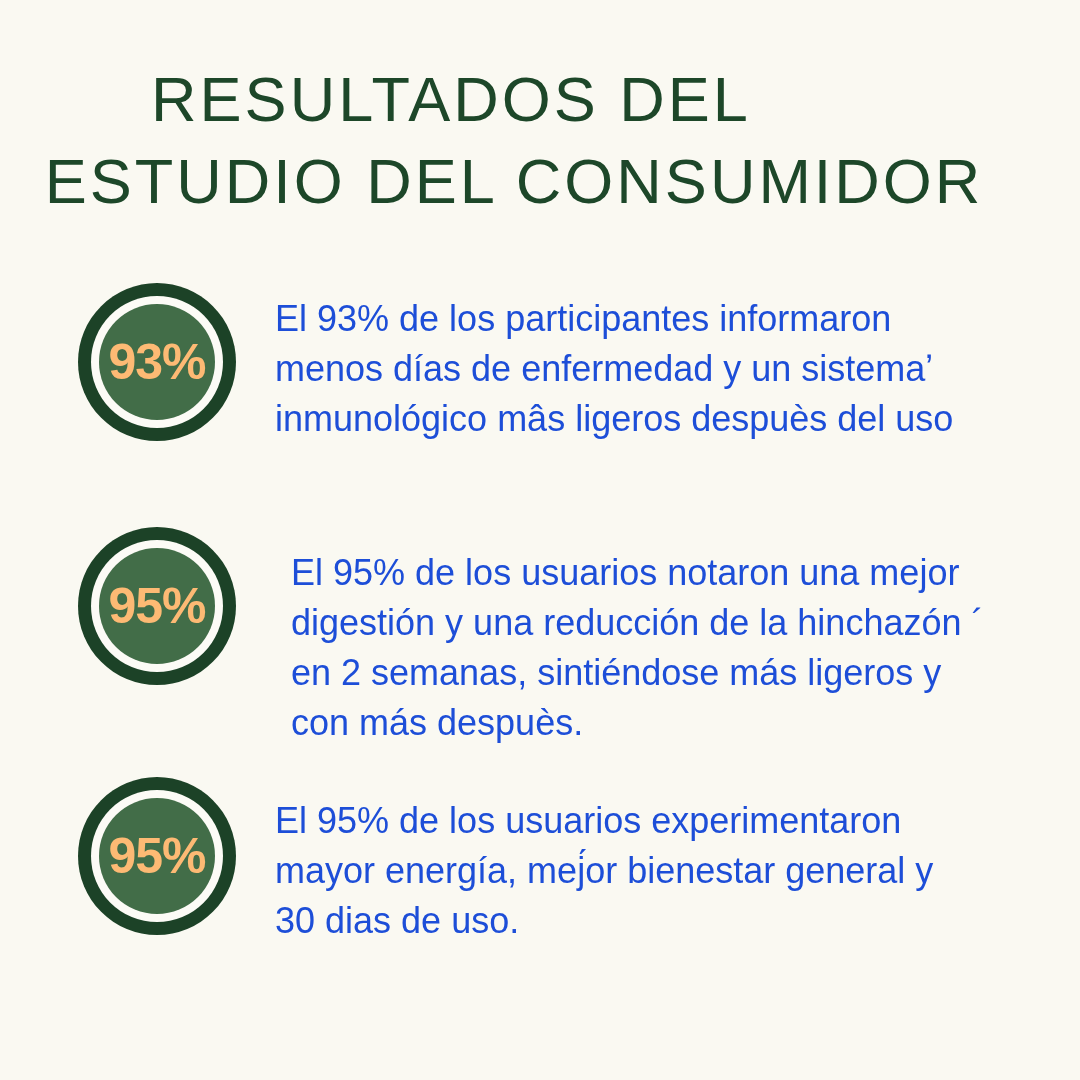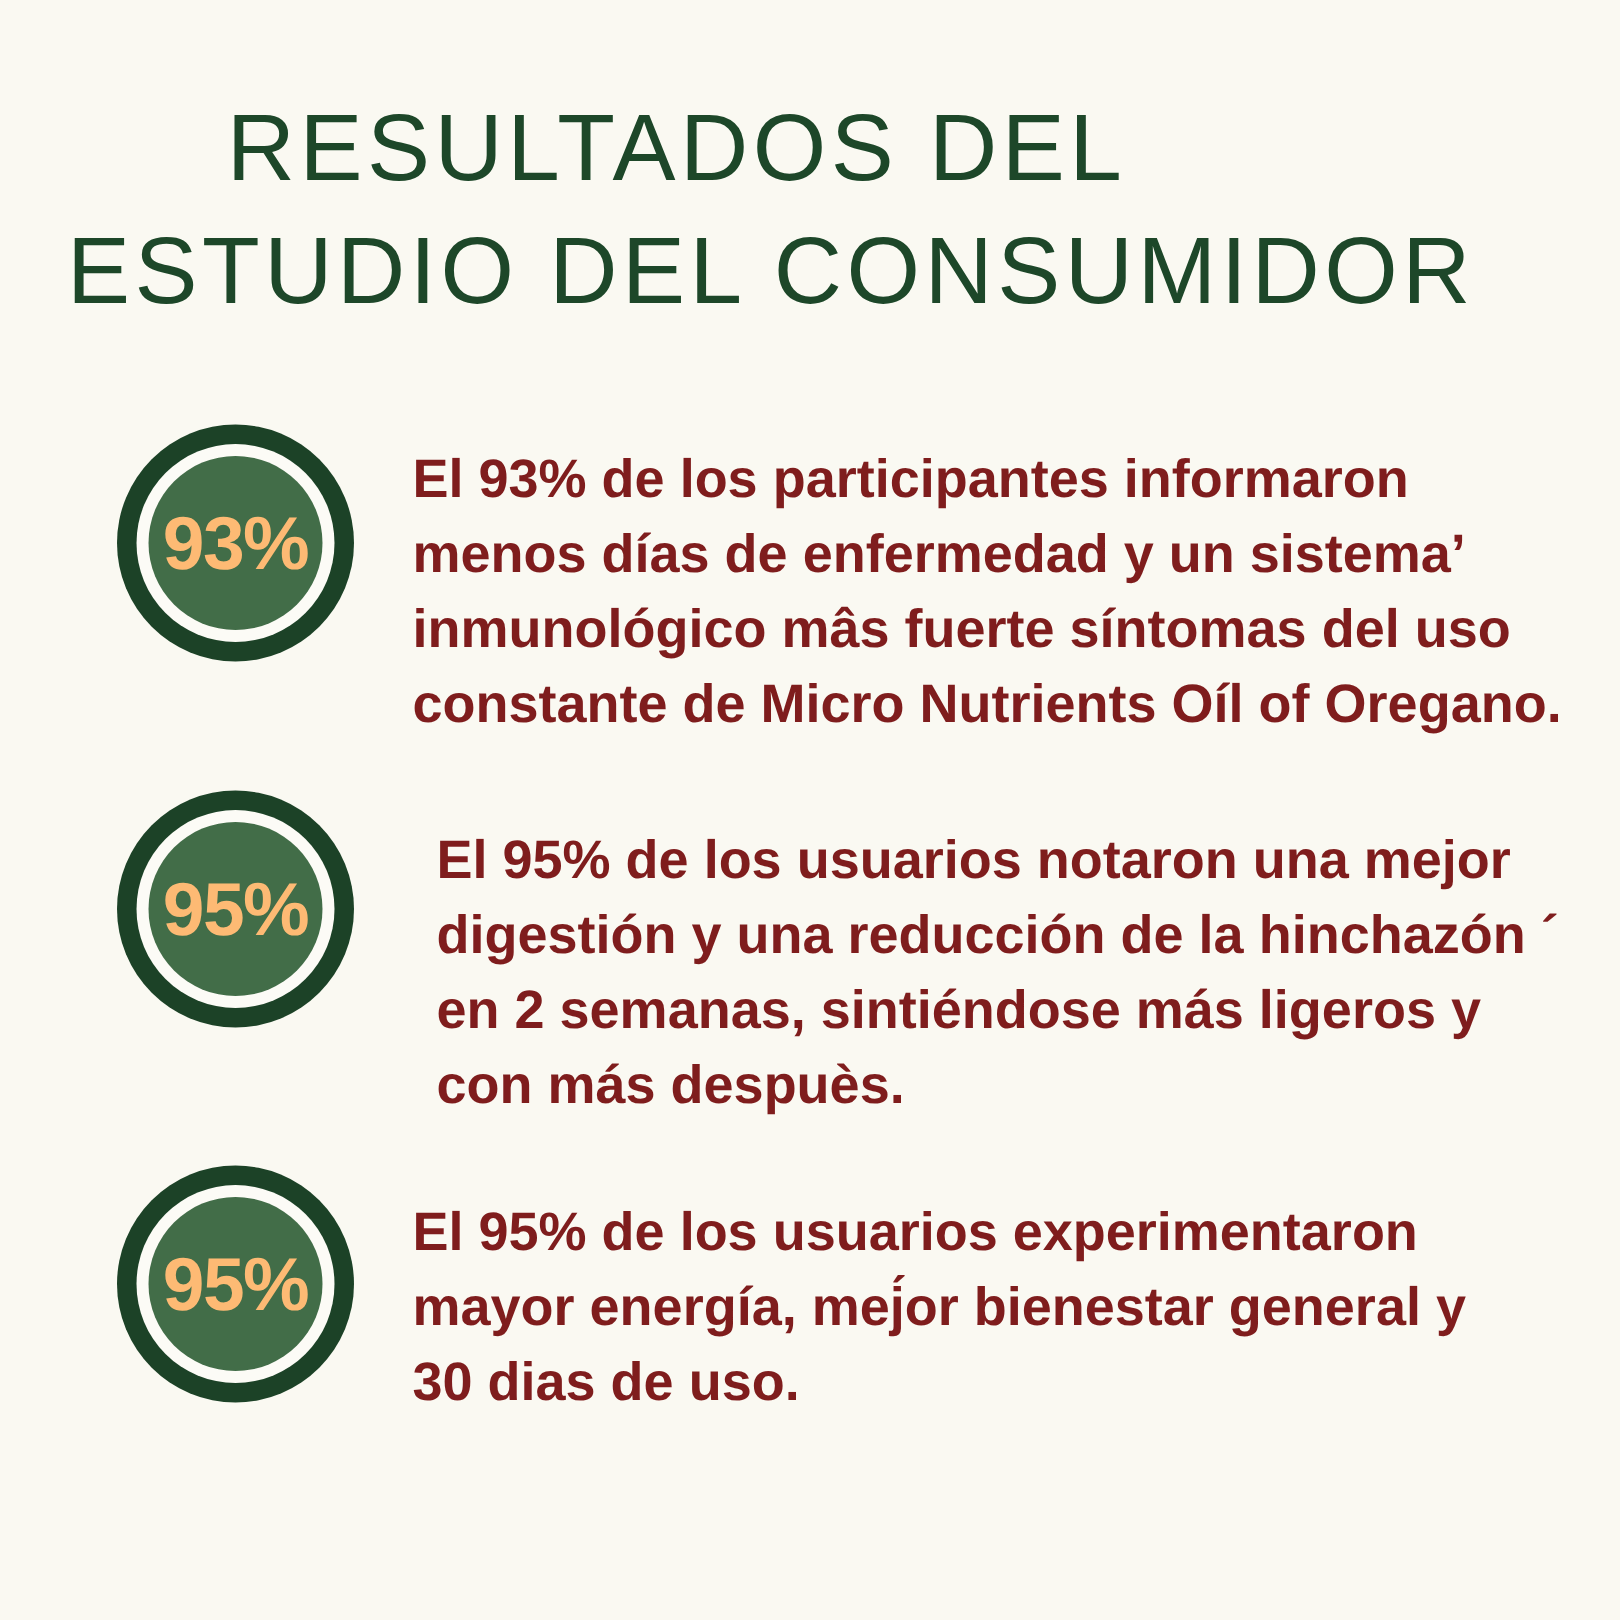--- a/index.html
+++ b/index.html
@@ -67,24 +67,24 @@
     font-weight: 700;
     letter-spacing: -1px;
   }
   .badge-1 { top: 283px; }
   .badge-2 { top: 527px; }
   .badge-3 { top: 777px; }
   
   .stat-text {
     position: absolute;
     left: 275px;
-    color: #7f1d1d;
+    color: #1d4ed8;
     font-size: 36px;
     line-height: 50px;
-    font-weight: 700;
+    font-weight: 400;
     white-space: nowrap;
   }
   .stat-text-1 { top: 294px; }
   .stat-text-2 { top: 548px; margin-left: 16px; }
   .stat-text-3 { top: 796px; }
   .stat-line { height: 50px; }
 </style>
 </head>
 <body>
 
@@ -98,22 +98,21 @@
   <div class="badge badge-1">
     <div class="badge-gap">
       <div class="badge-inner">
         <span class="badge-value">93%</span>
       </div>
     </div>
   </div>
   <div class="stat-text stat-text-1">
     <div class="stat-line">El 93% de los participantes informaron</div>
     <div class="stat-line">menos días de enfermedad y un sistemaʼ</div>
-    <div class="stat-line">inmunológico mâs fuerte síntomas del uso</div>
-    <div class="stat-line">constante de Micro Nutrients Oíl of Oregano.</div>
+    <div class="stat-line">inmunológico mâs ligeros despuès del uso</div>
   </div>
 
   <div class="badge badge-2">
     <div class="badge-gap">
       <div class="badge-inner">
         <span class="badge-value">95%</span>
       </div>
     </div>
   </div>
   <div class="stat-text stat-text-2">

